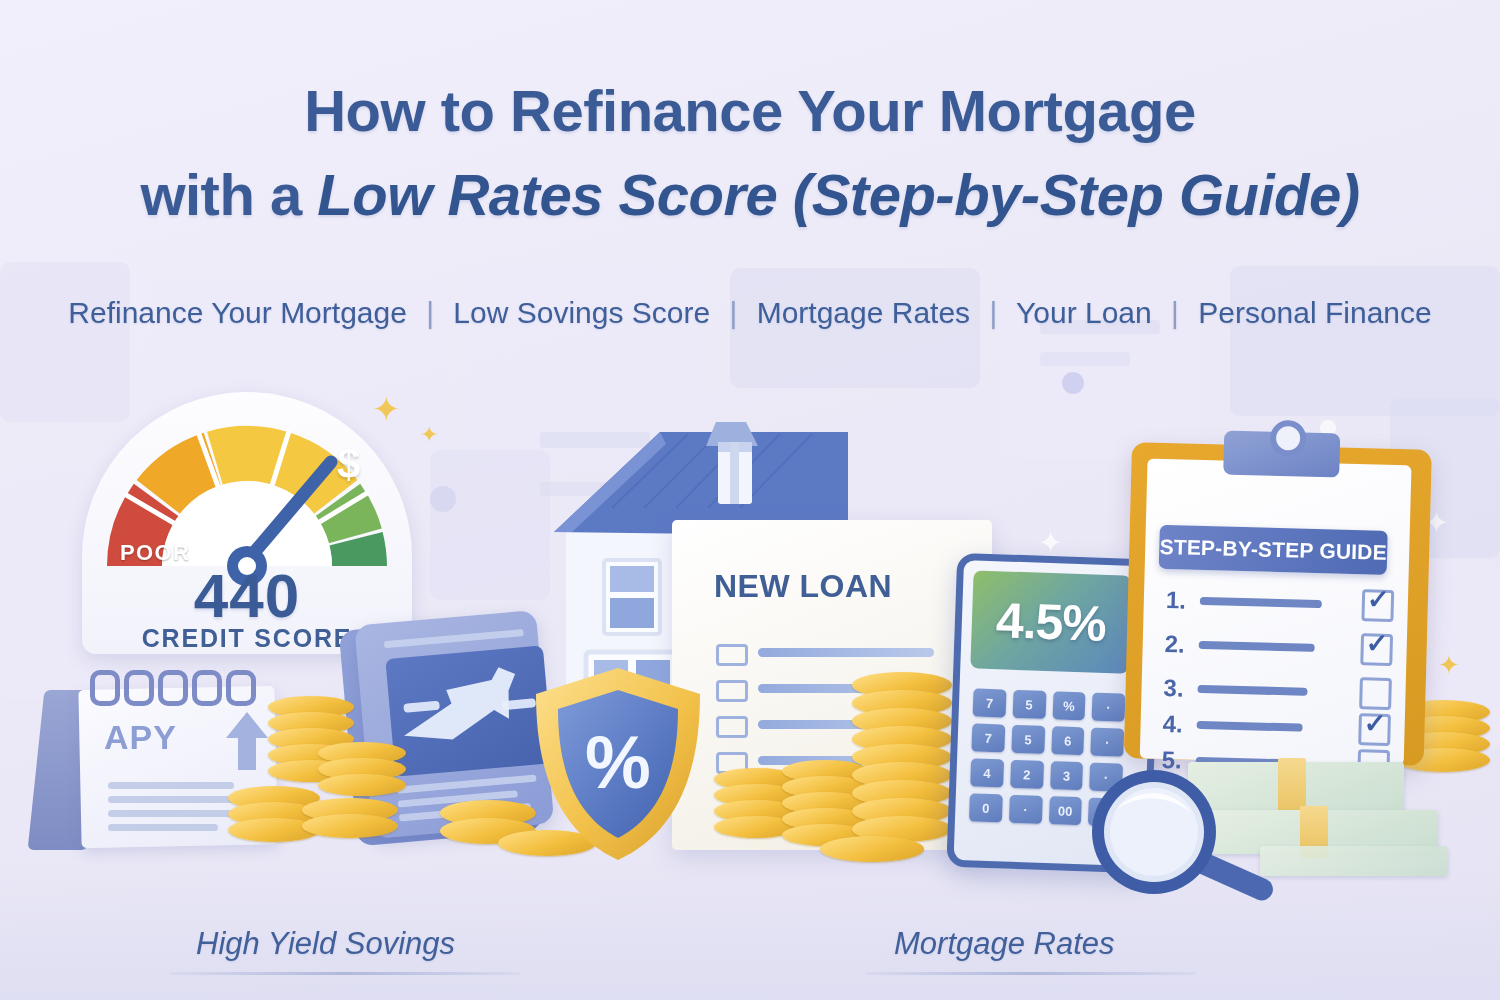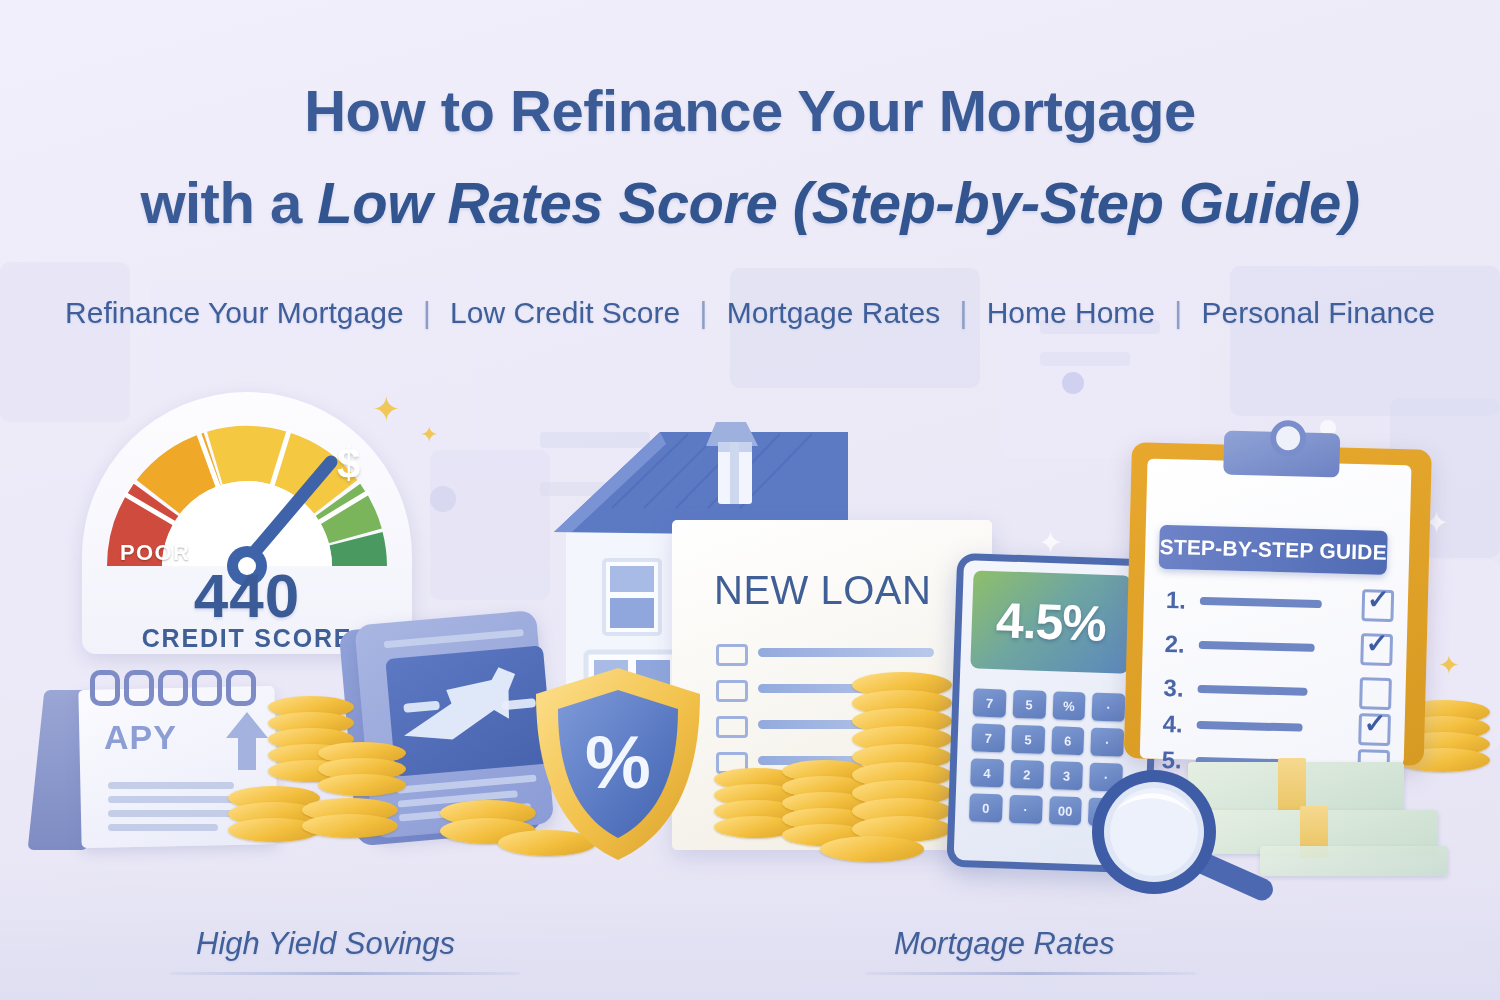--- a/index.html
+++ b/index.html
@@ -19,21 +19,21 @@
   .sparkle{position:absolute;color:#f2c23c;opacity:.85;line-height:1;}
   .sparkle.w{color:#ffffff;opacity:.8;}
   .dot{position:absolute;border-radius:50%;background:#ffffff;opacity:.65;}
   .dot.b{background:#c9cbee;opacity:.8;}
 
   
   #title{position:absolute;left:0;top:82px;width:1500px;text-align:center;
     color:#3a5b95;font-family:"Liberation Sans",sans-serif;
     font-size:58px;font-weight:700;letter-spacing:-.5px;line-height:1.0;
     text-shadow:0 2px 3px rgba(120,130,190,.22);}
-  #title .l1{display:block;margin-bottom:34px;}
+  #title .l1{display:block;margin-bottom:26px;}
   #title .l2{display:block;}
   #title .em{font-style:italic;font-weight:700;color:#33558f;}
   #title .plain{font-weight:600;}
 
   #kwbar{position:absolute;left:0;top:296px;width:1500px;text-align:center;
     color:#3e5f99;font-size:30px;font-weight:500;
     text-shadow:0 1px 2px rgba(140,150,200,.25);}
   #kwbar .sep{color:#8e9dc6;padding:0 11px;font-weight:300;}
 
   
@@ -80,22 +80,22 @@
     background:linear-gradient(150deg,#5e79c4,#4763ad);border-radius:8px;}
   .tabsl{position:absolute;background:#c9d4ef;border-radius:3px;opacity:.85;}
 
   
   #house{position:absolute;left:548px;top:408px;width:300px;height:330px;}
 
   
   #doc{position:absolute;left:672px;top:520px;width:320px;height:330px;
     background:linear-gradient(160deg,#ffffff,#f6f3ec 70%,#f2eee4);
     border-radius:5px;box-shadow:0 8px 22px rgba(110,120,180,.22);}
-  .doctitle{position:absolute;left:42px;top:48px;color:#3f5f96;font-size:40px;
-    font-weight:400;letter-spacing:.5px;}
+  .doctitle{position:absolute;left:42px;top:48px;color:#3f5f96;font-size:32px;
+    font-weight:700;letter-spacing:.5px;}
   .docbox{position:absolute;width:26px;height:16px;border:3px solid #9fb2df;
     border-radius:4px;}
   .docline{position:absolute;height:9px;border-radius:5px;
     background:linear-gradient(90deg,#93aadd,#b9c9ea);}
 
   
   #shield{position:absolute;left:528px;top:664px;width:180px;height:200px;}
 
   
   #calc{position:absolute;left:952px;top:556px;width:190px;height:300px;
@@ -205,25 +205,25 @@
   <div class="ground"></div>
 
   <div id="title">
     <span class="l1">How to Refinance Your Mortgage</span>
     <span class="l2"><span class="plain">with a </span><span class="em">Low Rates Score (Step-by-Step Guide)</span></span>
   </div>
 
   <div id="kwbar">
     <span>Refinance Your Mortgage</span>
     <span class="sep">|</span>
-    <span>Low Credit Score</span>
+    <span>Low Sovings Score</span>
     <span class="sep">|</span>
     <span>Mortgage Rates</span>
     <span class="sep">|</span>
-    <span>Home Home</span>
+    <span>Your Loan</span>
     <span class="sep">|</span>
     <span>Personal Finance</span>
   </div>
 
   <div id="gauge">
     <div id="gaugeCard"></div>
     <svg class="gsvg" width="306" height="180" viewBox="0 0 306 180">
       <g transform="translate(153,160)">
         <path d="M -140 0 A 140 140 0 0 1 -113.2 -82.3 L -68 -49.4 A 85 85 0 0 0 -85 0 Z" fill="#ce4b3e"></path>
         <path d="M -110.4 -86 A 140 140 0 0 1 -43.3 -133.2 L -26.3 -80.8 A 85 85 0 0 0 -67 -52.2 Z" fill="#efa828"></path>

